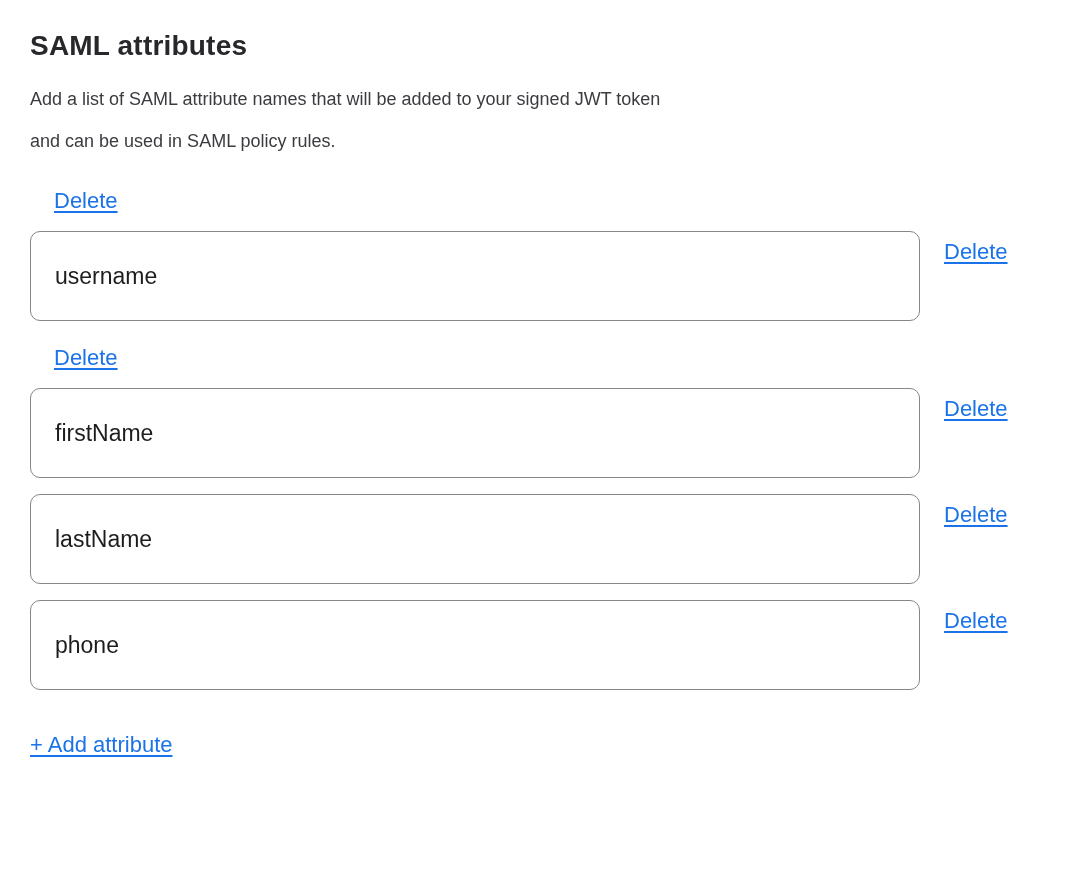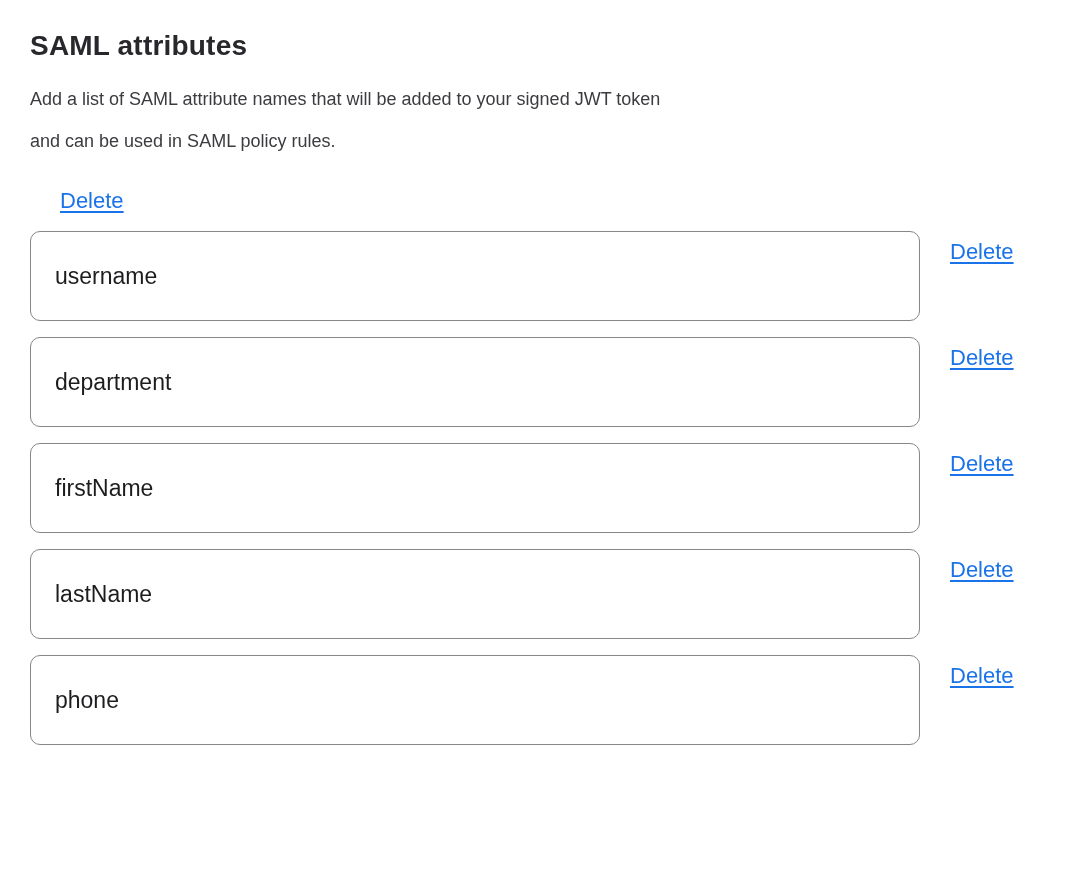--- a/index.html
+++ b/index.html
@@ -49,21 +49,21 @@
     background: #ffffff;
     outline: none;
   }
   a.link {
     color: #1a73e8;
     text-decoration: underline;
     text-underline-offset: 3px;
     cursor: pointer;
   }
   .delete-link {
-    margin-left: 30px;
+    margin-left: 24px;
     margin-top: 7px;
     font-size: 22px;
     line-height: 28px;
     white-space: nowrap;
   }
   .add-link {
     display: inline-block;
     margin-top: 24px;
     font-size: 22px;
     line-height: 30px;
@@ -82,33 +82,33 @@
   <div class="attribute-row">
     <a class="link delete-link">Delete</a>
   </div>
 
   <div class="attribute-row">
     <input class="attribute-input" type="text" value="username" style="">
     <a class="link delete-link">Delete</a>
   </div>
 
   <div class="attribute-row">
-    <input class="attribute-input" type="text" value="department" style="">
     <a class="link delete-link">Delete</a>
   </div>
 
   <div class="attribute-row">
     <input class="attribute-input" type="text" value="firstName" style="">
     <a class="link delete-link">Delete</a>
   </div>
 
   <div class="attribute-row">
     <input class="attribute-input" type="text" value="lastName" style="">
     <a class="link delete-link">Delete</a>
   </div>
 
   <div class="attribute-row">
     <input class="attribute-input" type="text" value="phone" style="">
     <a class="link delete-link">Delete</a>
   </div>
 
+  <a class="link add-link">+ Add attribute</a>
 
 </div>
 
 </body></html>

